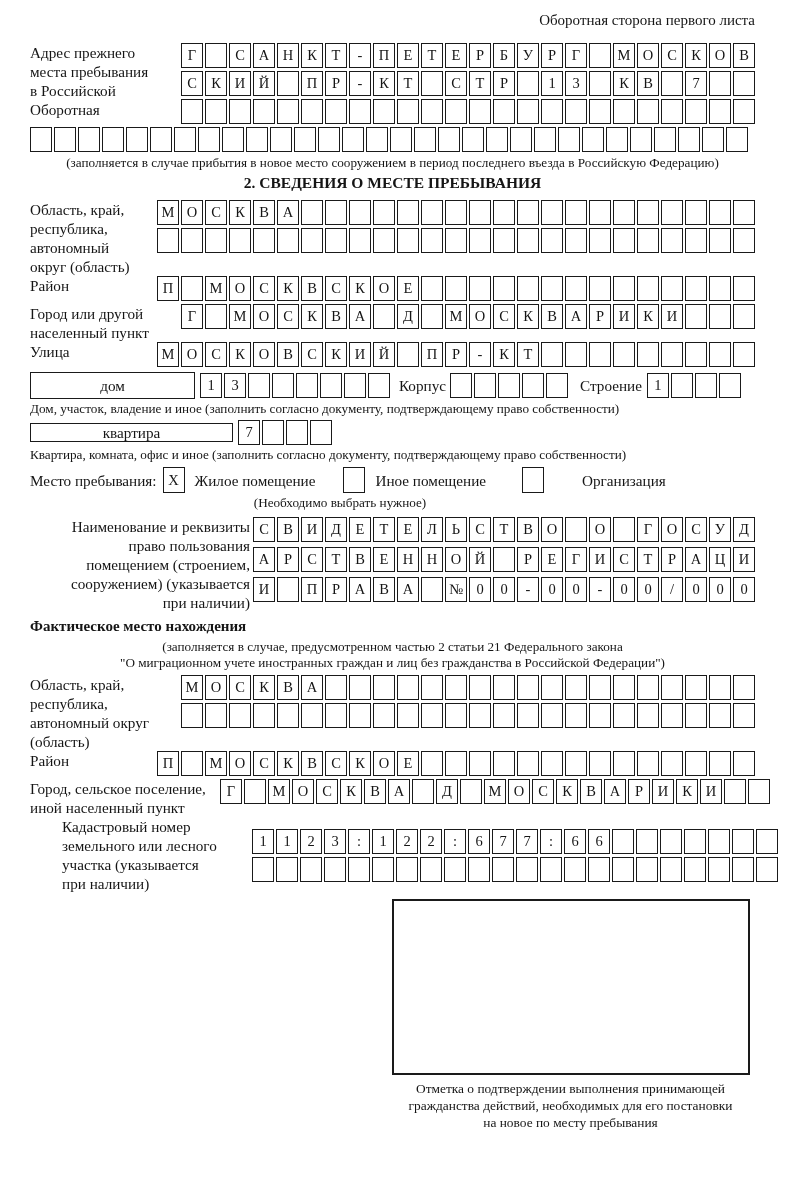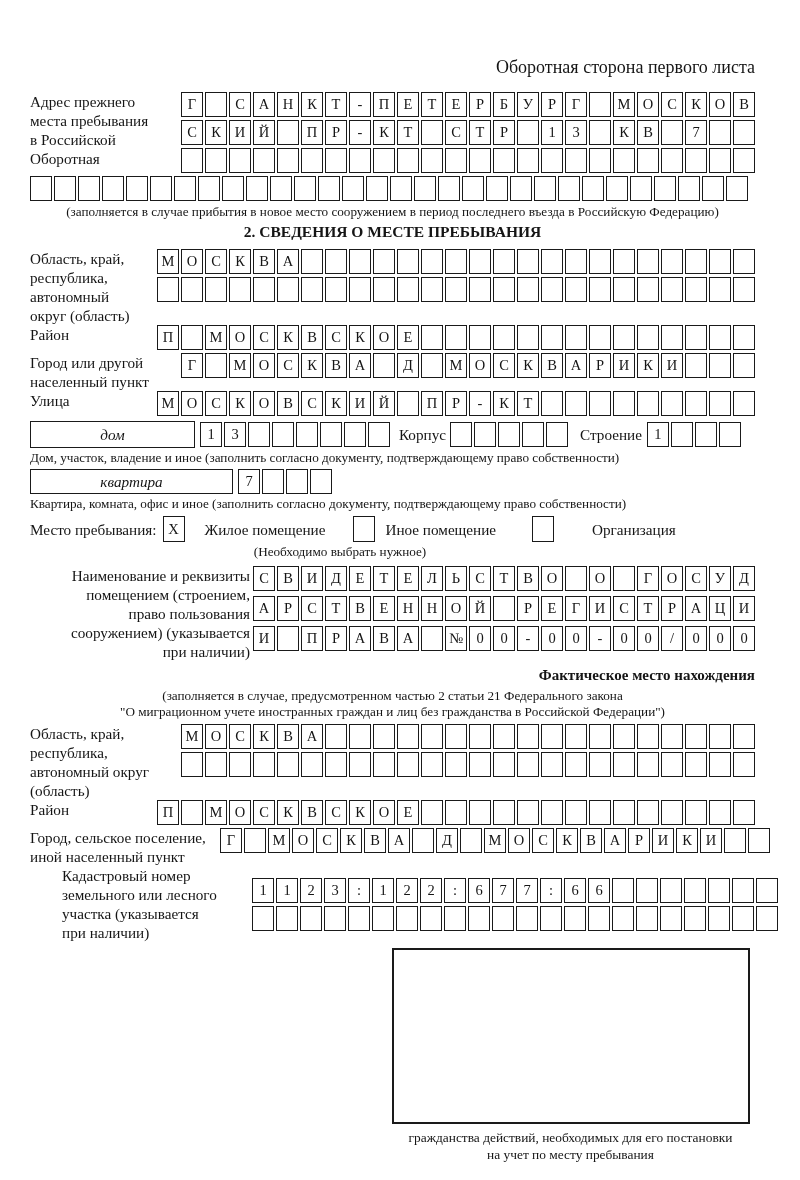--- a/index.html
+++ b/index.html
@@ -1,43 +1,43 @@
 <!DOCTYPE html>
 <html><head>
 <meta charset="utf-8">
 <style>
   * { box-sizing: border-box; }
   html,body { margin:0; padding:0; background:#ffffff; }
   body { font-family:"Liberation Serif","DejaVu Serif",serif; color:#151515; }
   .page { width:800px; height:1180px; padding:12px 45px 0 30px; overflow:hidden; position:relative; background:#fff; }
 
-  .header-note { text-align:right; font-size:18px; margin-bottom:14px;margin-top:45px; }
+  .header-note { text-align:right; font-size:15px; margin-bottom:14px; }
 
   .frow { display:flex; justify-content:space-between; align-items:flex-start; }
   .glabel { font-size:15.2px; line-height:19px; flex-shrink:0; }
   .inline-label { font-size:15.2px; line-height:19px; }
 
   .cellrow { display:flex; gap:2px; margin-bottom:3px; }
   .cell {
     width:22px; height:25px; flex:0 0 22px;
     border:1.6px solid #1a1a1a;
     display:flex; align-items:center; justify-content:center;
     font-size:14.5px; line-height:1; background:#fff;
   }
   .cells-col { display:flex; flex-direction:column; align-items:flex-end; }
 
   .caption { font-size:13.2px; line-height:16px; }
   .caption.center { text-align:center; }
   .sec-title { text-align:center; font-weight:bold; font-size:15.5px; margin:3px 0 8px; }
-  .sub-title { text-align:right; font-weight:bold; font-size:15px; margin:6px 0 4px; }
+  .sub-title { text-align:left; font-weight:bold; font-size:15px; margin:6px 0 4px; }
 
   .widebox {
     border:1.6px solid #1a1a1a; height:27px;
     display:flex; align-items:center; justify-content:center;
-    font-size:15.2px; flex-shrink:0; background:#fff;font-style:italic;
+    font-size:15.2px; flex-shrink:0; background:#fff;
   }
   .inline-row { display:flex; align-items:center; }
   .cb { width:22px; height:26px; flex:0 0 22px; }
 
   .mb2{margin-bottom:2px;} .mb3{margin-bottom:3px;} .mb4{margin-bottom:4px;} .mb6{margin-bottom:6px;}
   .mt2{margin-top:2px;}
 
   .stamp-wrap { margin-top:6px; margin-left:348px; width:385px; text-align:center; }
   .stamp-box { width:358px; height:176px; border:2px solid #1a1a1a; margin:0 auto 5px auto; background:#fff; }
   .stamp-caption { font-size:13.4px; line-height:17px; text-align:center; }
@@ -357,46 +357,46 @@
     <div class="cellrow" style="margin:0 0 0 5px;">
         <div class="cell">1</div>
         <div class="cell"></div>
         <div class="cell"></div>
         <div class="cell"></div>
       </div>
   </div>
   <div class="caption mb3">Дом, участок, владение и иное (заполнить согласно документу, подтверждающему право собственности)</div>
 
   <div class="inline-row mb2">
-    <div class="widebox" style="width:203px; height:25px;">квартира</div>
+    <div class="widebox" style="width:203px; height:19px;">квартира</div>
     <div class="cellrow" style="margin:0 0 0 5px;">
         <div class="cell">7</div>
         <div class="cell"></div>
         <div class="cell"></div>
         <div class="cell"></div>
       </div>
   </div>
   <div class="caption mb4">Квартира, комната, офис и иное (заполнить согласно документу, подтверждающему право собственности)</div>
 
   <div class="inline-row mt2">
     <div class="inline-label">Место пребывания:</div>
     <div class="cell cb" style="margin-left:6px;">X</div>
-    <div class="inline-label" style="margin-left:20px;">Жилое помещение</div>
+    <div class="inline-label" style="margin-left:10px;">Жилое помещение</div>
     <div class="cell cb" style="margin-left:28px;"></div>
     <div class="inline-label" style="margin-left:10px;">Иное помещение</div>
     <div class="cell cb" style="margin-left:36px;"></div>
     <div class="inline-label" style="margin-left:38px;">Организация</div>
   </div>
   <div class="caption mt2 mb6" style="margin-left:110px; width:400px; text-align:center;">(Необходимо выбрать нужное)</div>
 
   <div class="frow">
     <div class="glabel" style="width:220px;text-align:right;">
         <div>Наименование и реквизиты</div>
+        <div>право пользования</div>
         <div>помещением (строением,</div>
-        <div>право пользования</div>
         <div>сооружением) (указывается</div>
         <div>при наличии)</div>
       </div>
     <div class="cells-col">
       <div class="cellrow" style="margin-bottom:5px;">
           <div class="cell">С</div>
           <div class="cell">В</div>
           <div class="cell">И</div>
           <div class="cell">Д</div>
           <div class="cell">Е</div>
@@ -653,18 +653,19 @@
           <div class="cell"></div>
           <div class="cell"></div>
           <div class="cell"></div>
         </div>
     </div>
   </div>
 
   <div class="stamp-wrap">
     <div class="stamp-box"></div>
     <div class="stamp-caption">
+        <div>Отметка о подтверждении выполнения принимающей</div>
         <div>гражданства действий, необходимых для его постановки</div>
-        <div>на учет по месту пребывания</div>
+        <div>на новое по месту пребывания</div>
       </div>
   </div>
 
 </div>
 
 </body></html>

